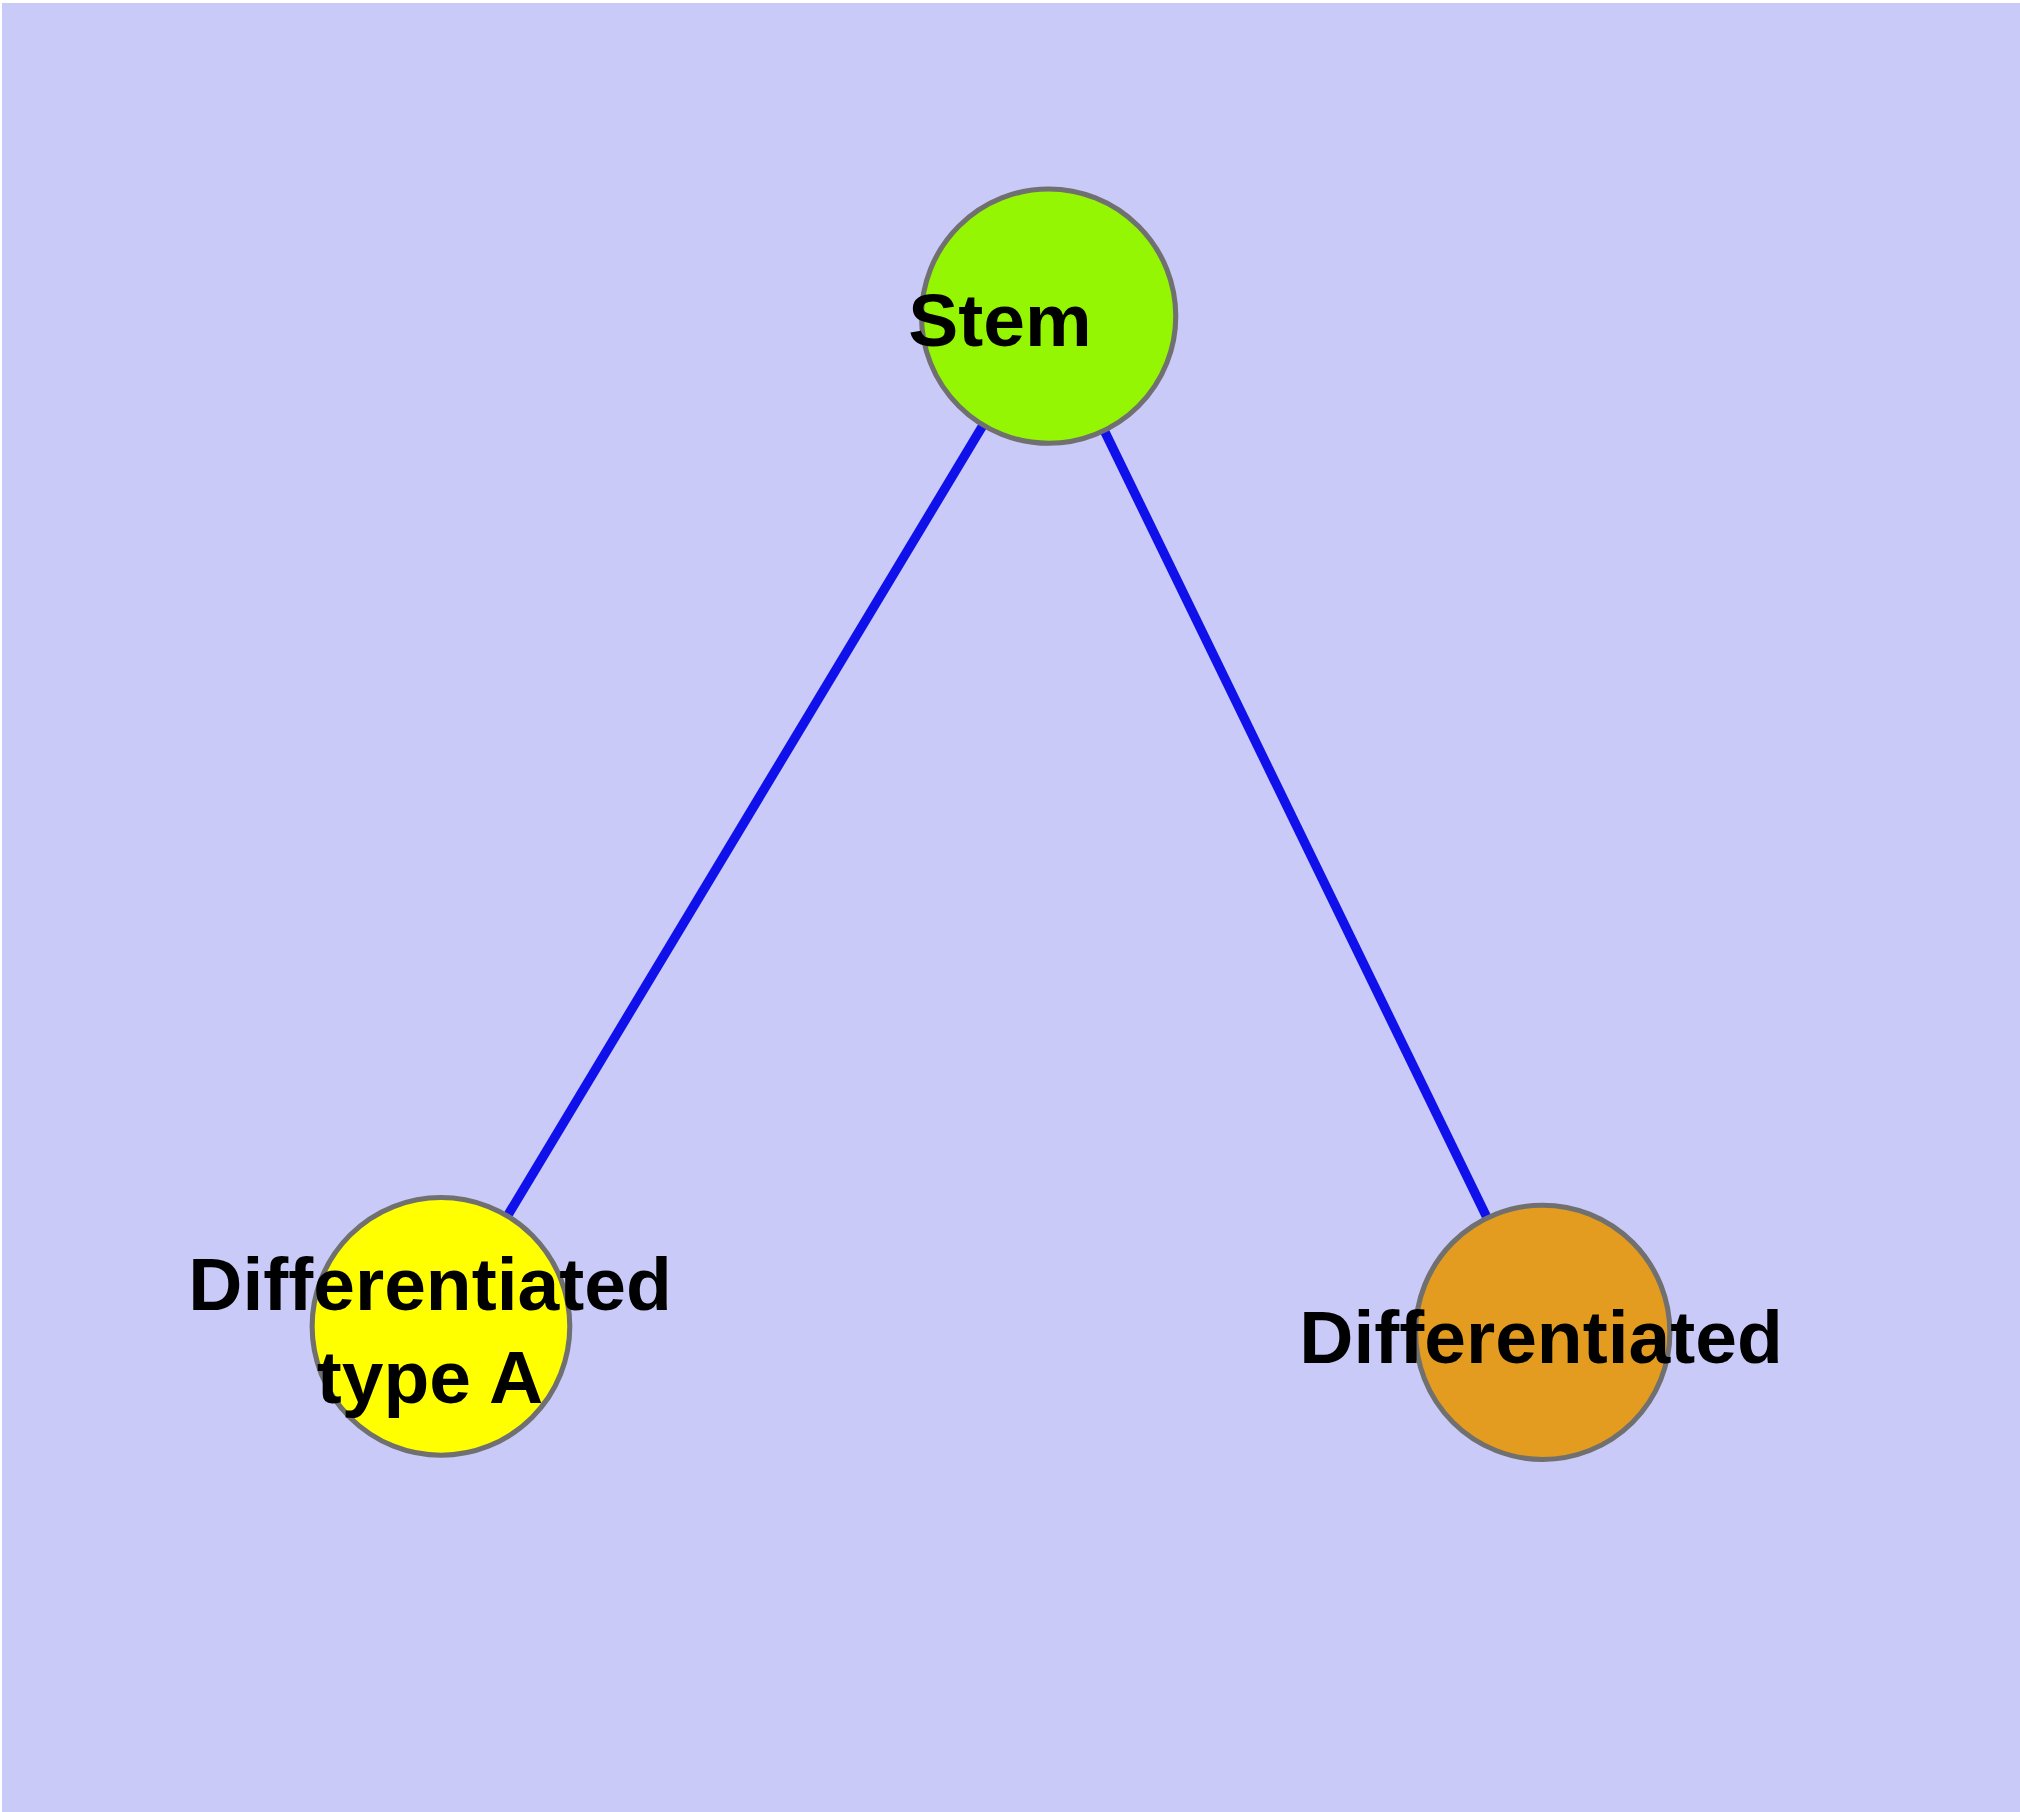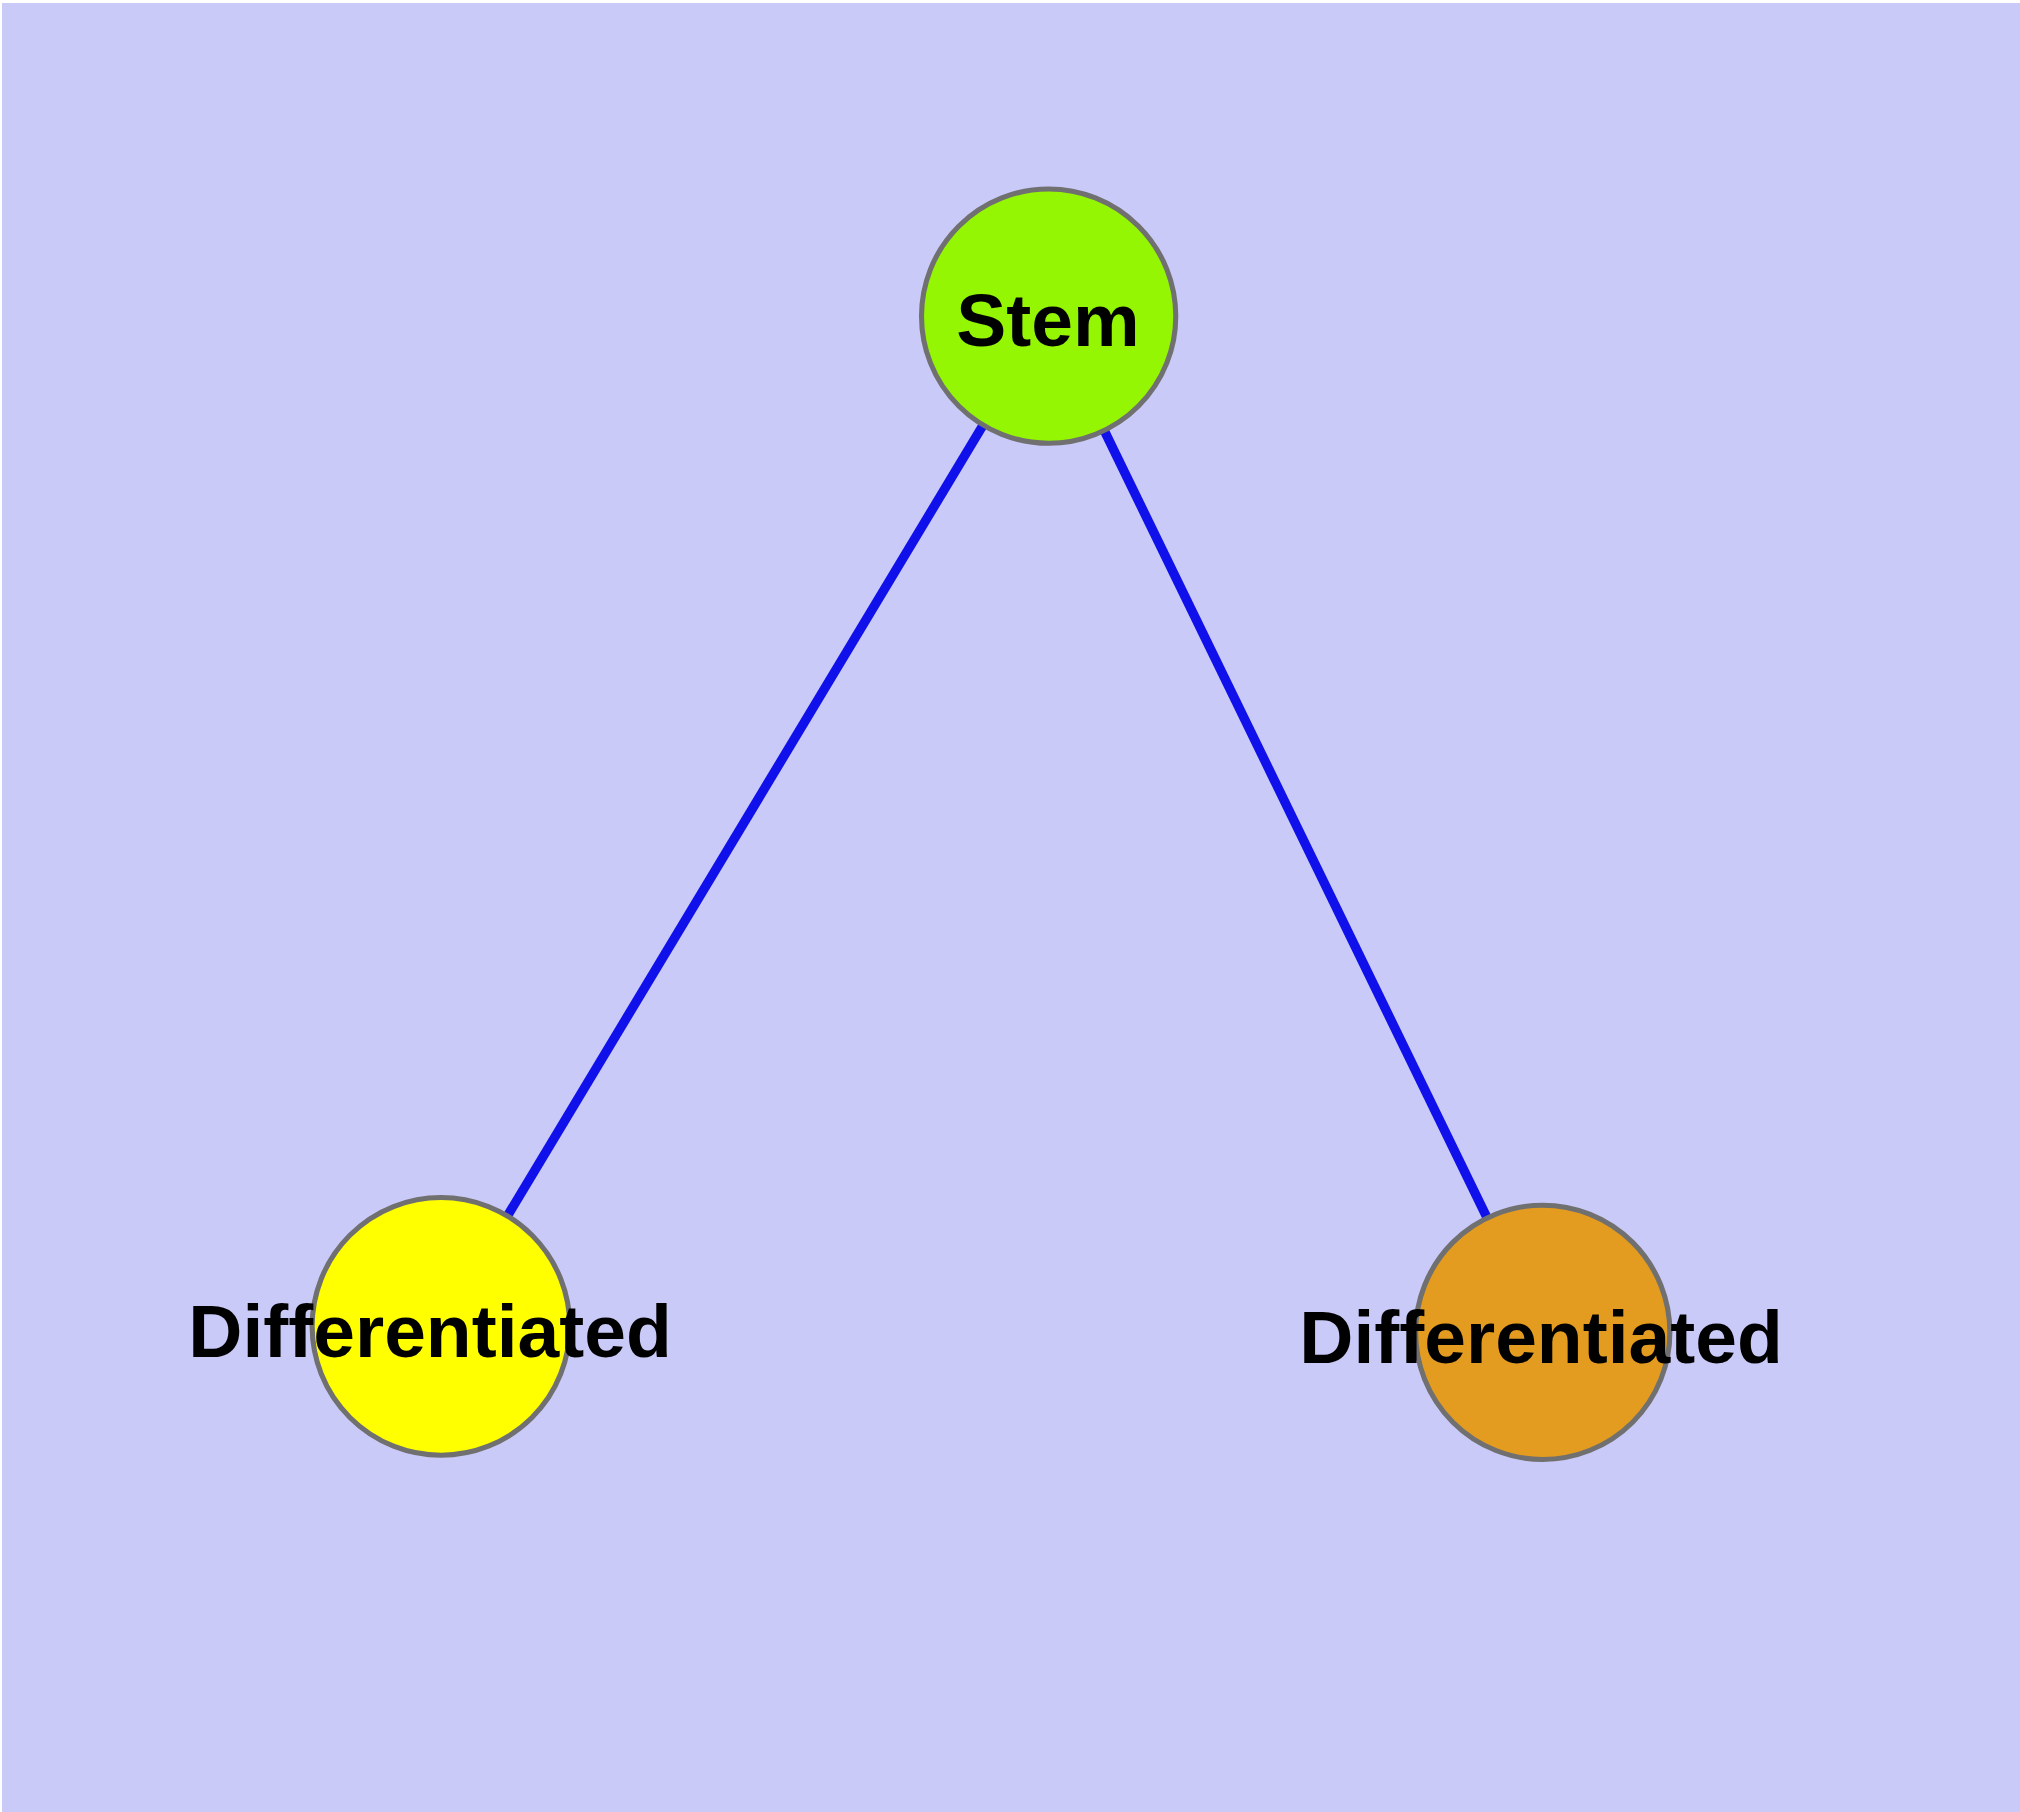--- a/index.html
+++ b/index.html
@@ -50,21 +50,21 @@
   .node-label {
     position: absolute;
     transform: translate(-50%, -50%);
     font-weight: bold;
     font-size: 75px;
     line-height: 93px;
     text-align: center;
     white-space: nowrap;
   }
   .node-label span { display: block; }
-  .label-stem   { left: 1048px; top: 320px;  }
+  .label-stem   { left: 1000px; top: 320px;  }
   .label-type-a { left: 430px;  top: 1331px; }
   .label-type-b { left: 1541px; top: 1337px; }
 </style>
 </head>
 <body>
 
 <div class="stage">
 
   <div class="plot-bg" style="background-color: rgb(202, 202, 248);"></div>
 
@@ -79,20 +79,21 @@
   </svg>
 
   <div class="labels" style="color: rgb(0, 0, 0);">
 
     <div class="node-label label-stem">
       <span>Stem</span>
     </div>
 
     <div class="node-label label-type-a">
       <span>Differentiated</span>
+      <span>type A</span>
     </div>
 
     <div class="node-label label-type-b">
       <span>Differentiated</span>
     </div>
 
   </div>
 </div>
 
 

